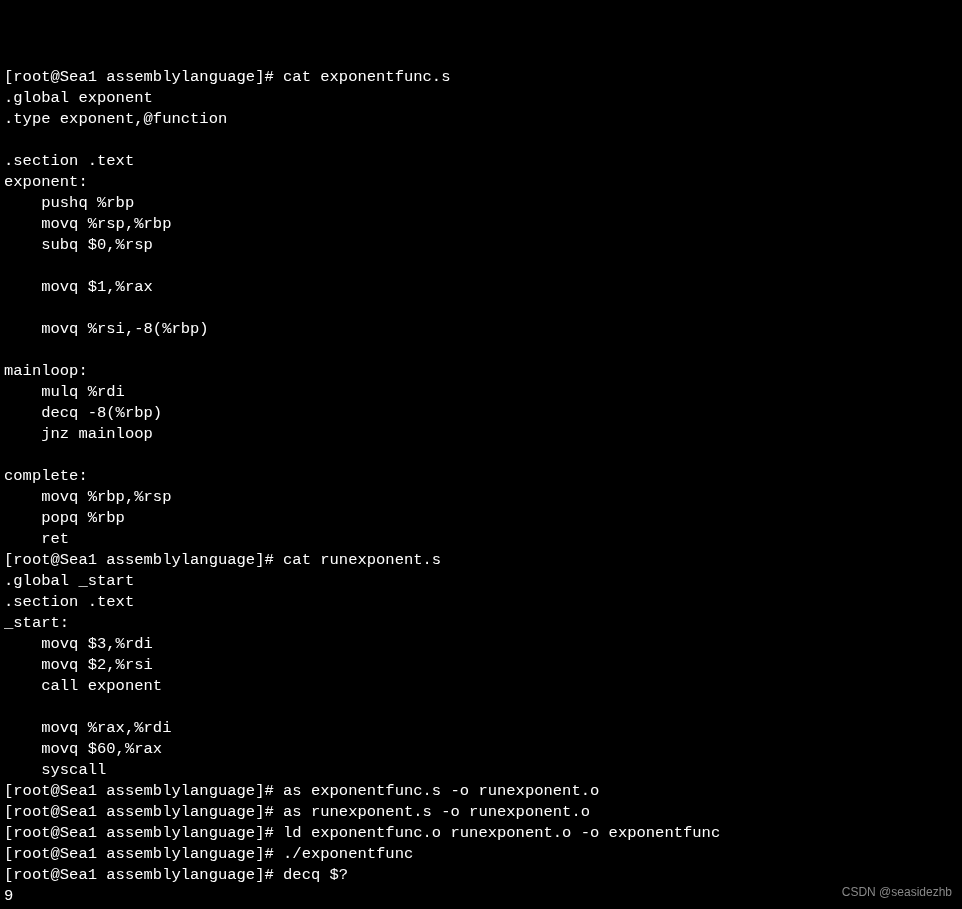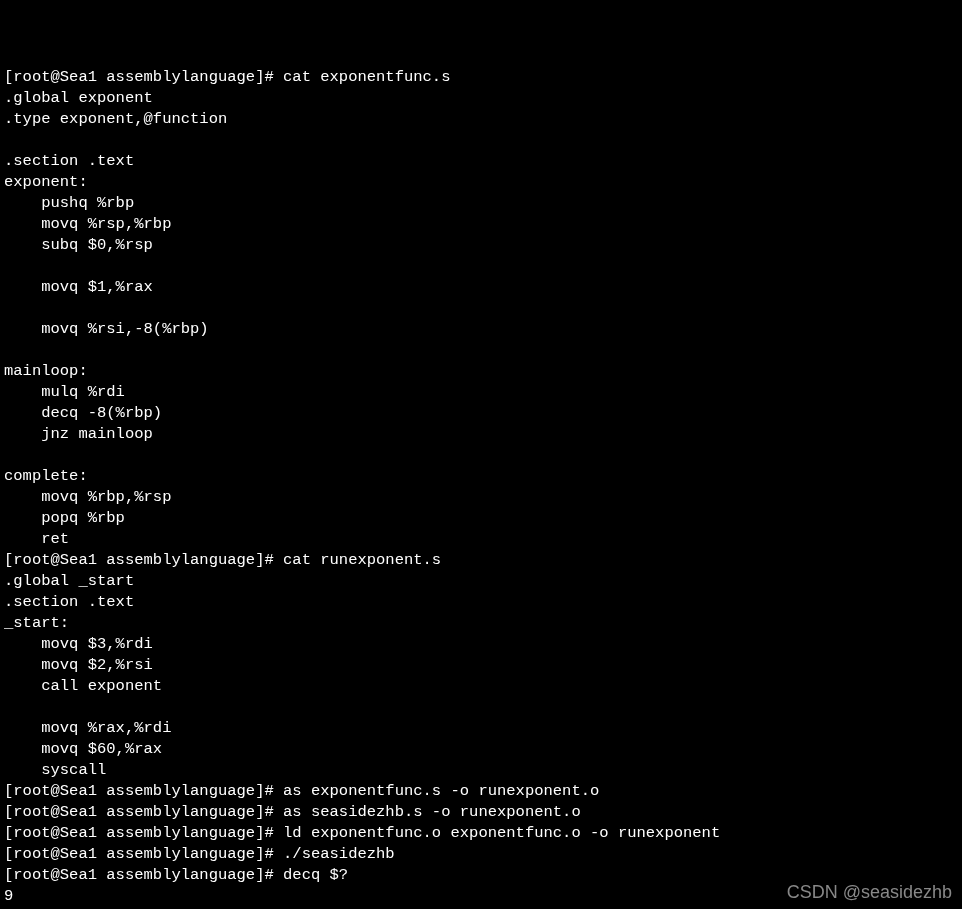--- a/index.html
+++ b/index.html
@@ -14,21 +14,21 @@
     height: 909px;
     box-sizing: border-box;
     white-space: pre;
     position: relative;
   }
   .watermark {
     position: absolute;
     bottom: 6px;
     right: 10px;
     color: #888;
-    font-size: 18px;
+    font-size: 12px;
     font-family: Arial, sans-serif;
   }
 </style>
 </head>
 <body>
 
 
 <div><span>[root@Sea1 assemblylanguage]# </span><span>cat exponentfunc.s</span>
 <span>.global exponent
 .type exponent,@function
@@ -57,22 +57,22 @@
 .section .text
 _start:
     movq $3,%rdi
     movq $2,%rsi
     call exponent
 
     movq %rax,%rdi
     movq $60,%rax
     syscall</span>
 <span>[root@Sea1 assemblylanguage]# </span><span>as exponentfunc.s -o runexponent.o</span>
-<span>[root@Sea1 assemblylanguage]# </span><span>as seasidezhb.s -o runexponent.o</span>
-<span>[root@Sea1 assemblylanguage]# </span><span>ld exponentfunc.o exponentfunc.o -o runexponent</span>
-<span>[root@Sea1 assemblylanguage]# </span><span>./seasidezhb</span>
+<span>[root@Sea1 assemblylanguage]# </span><span>as runexponent.s -o runexponent.o</span>
+<span>[root@Sea1 assemblylanguage]# </span><span>ld exponentfunc.o runexponent.o -o exponentfunc</span>
+<span>[root@Sea1 assemblylanguage]# </span><span>./exponentfunc</span>
 <span>[root@Sea1 assemblylanguage]# </span><span>decq $?</span>
 <span>9</span>
 <span>[root@Sea1 assemblylanguage]# </span></div>
 
 <div class="watermark">CSDN @seasidezhb</div>
 
 
 
 </body></html>

